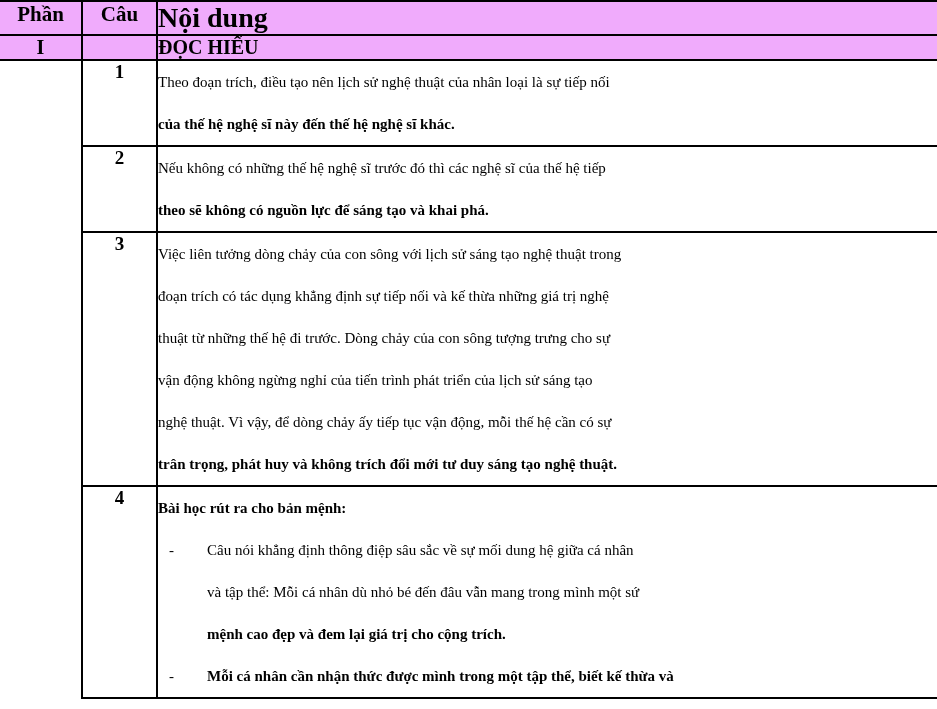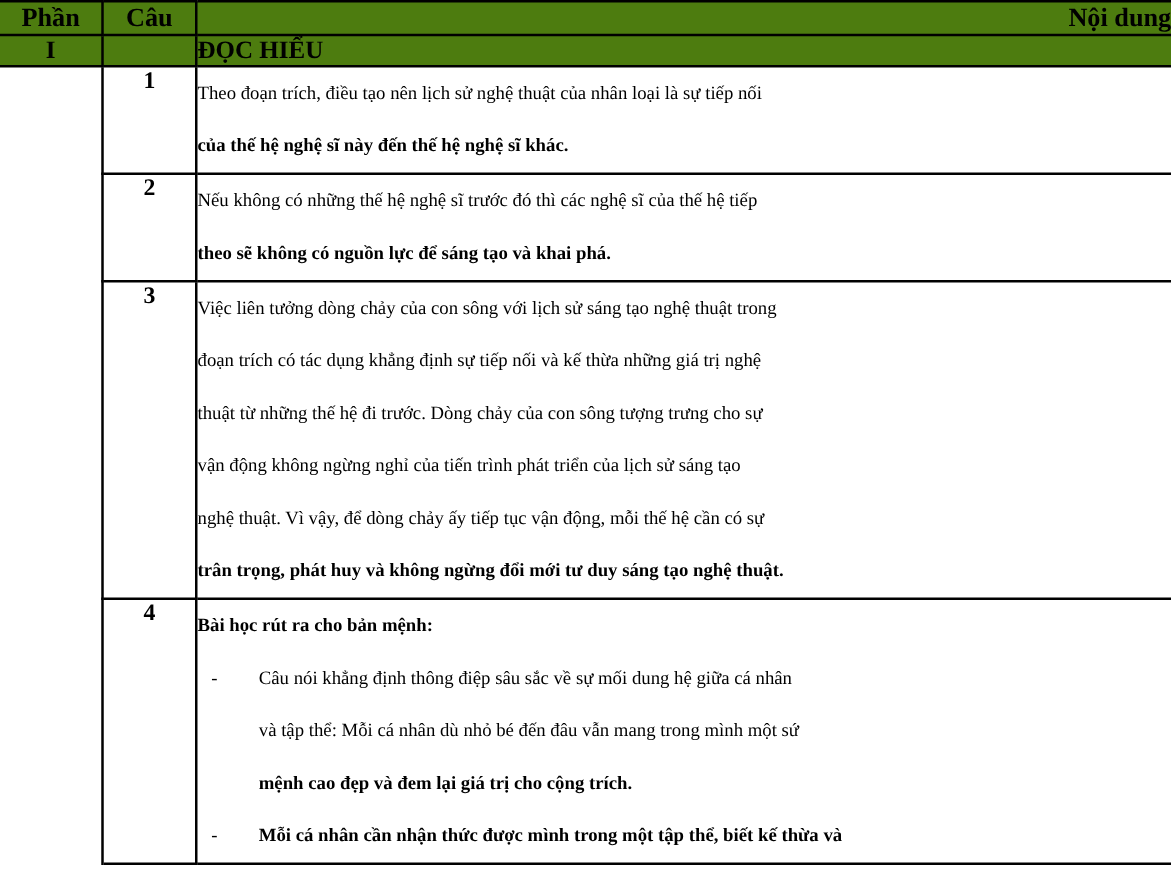--- a/index.html
+++ b/index.html
@@ -26,34 +26,34 @@
     vertical-align: top;
     padding: 0;
   }
 
   
   .col-phan  { width: 82px; }
   .col-cau   { width: 75px; }
   .col-noidung { width: 780px; }
 
   
-  .shaded { background: #4d7c0f; }
+  .shaded { background: #f0abfc; }
 
   
   .hdr {
     text-align: center;
     font-weight: bold;
     font-size: 21px;
     padding: 9px 4px 10px 4px;
     vertical-align: middle;
   }
   .hdr-noidung {
-    text-align: right;
+    text-align: left;
     font-weight: bold;
-    font-size: 21px;
+    font-size: 28px;
     padding: 9px 4px 10px 4px;
     vertical-align: middle;
   }
 
   
   .section-part {
     text-align: center;
     font-weight: bold;
     font-size: 20px;
     vertical-align: middle;
@@ -158,21 +158,21 @@
     </tr>
 
     <tr>
       <td class="qnum">3</td>
       <td class="qbody">
         <p>Việc liên tưởng dòng chảy của con sông với lịch sử sáng tạo nghệ thuật trong</p>
         <p>đoạn trích có tác dụng khẳng định sự tiếp nối và kế thừa những giá trị nghệ</p>
         <p>thuật từ những thế hệ đi trước. Dòng chảy của con sông tượng trưng cho sự</p>
         <p>vận động không ngừng nghỉ của tiến trình phát triển của lịch sử sáng tạo</p>
         <p>nghệ thuật. Vì vậy, để dòng chảy ấy tiếp tục vận động, mỗi thế hệ cần có sự</p>
-        <p class="last-line">trân trọng, phát huy và không ngừng đổi mới tư duy sáng tạo nghệ thuật.</p>
+        <p class="last-line">trân trọng, phát huy và không trích đổi mới tư duy sáng tạo nghệ thuật.</p>
       </td>
     </tr>
 
     <tr>
       <td class="qnum">4</td>
       <td class="qbody">
         <p class="last-line">Bài học rút ra cho bản mệnh:</p>
         <ul class="bullets">
           <li>
             <span class="dash">-</span>

